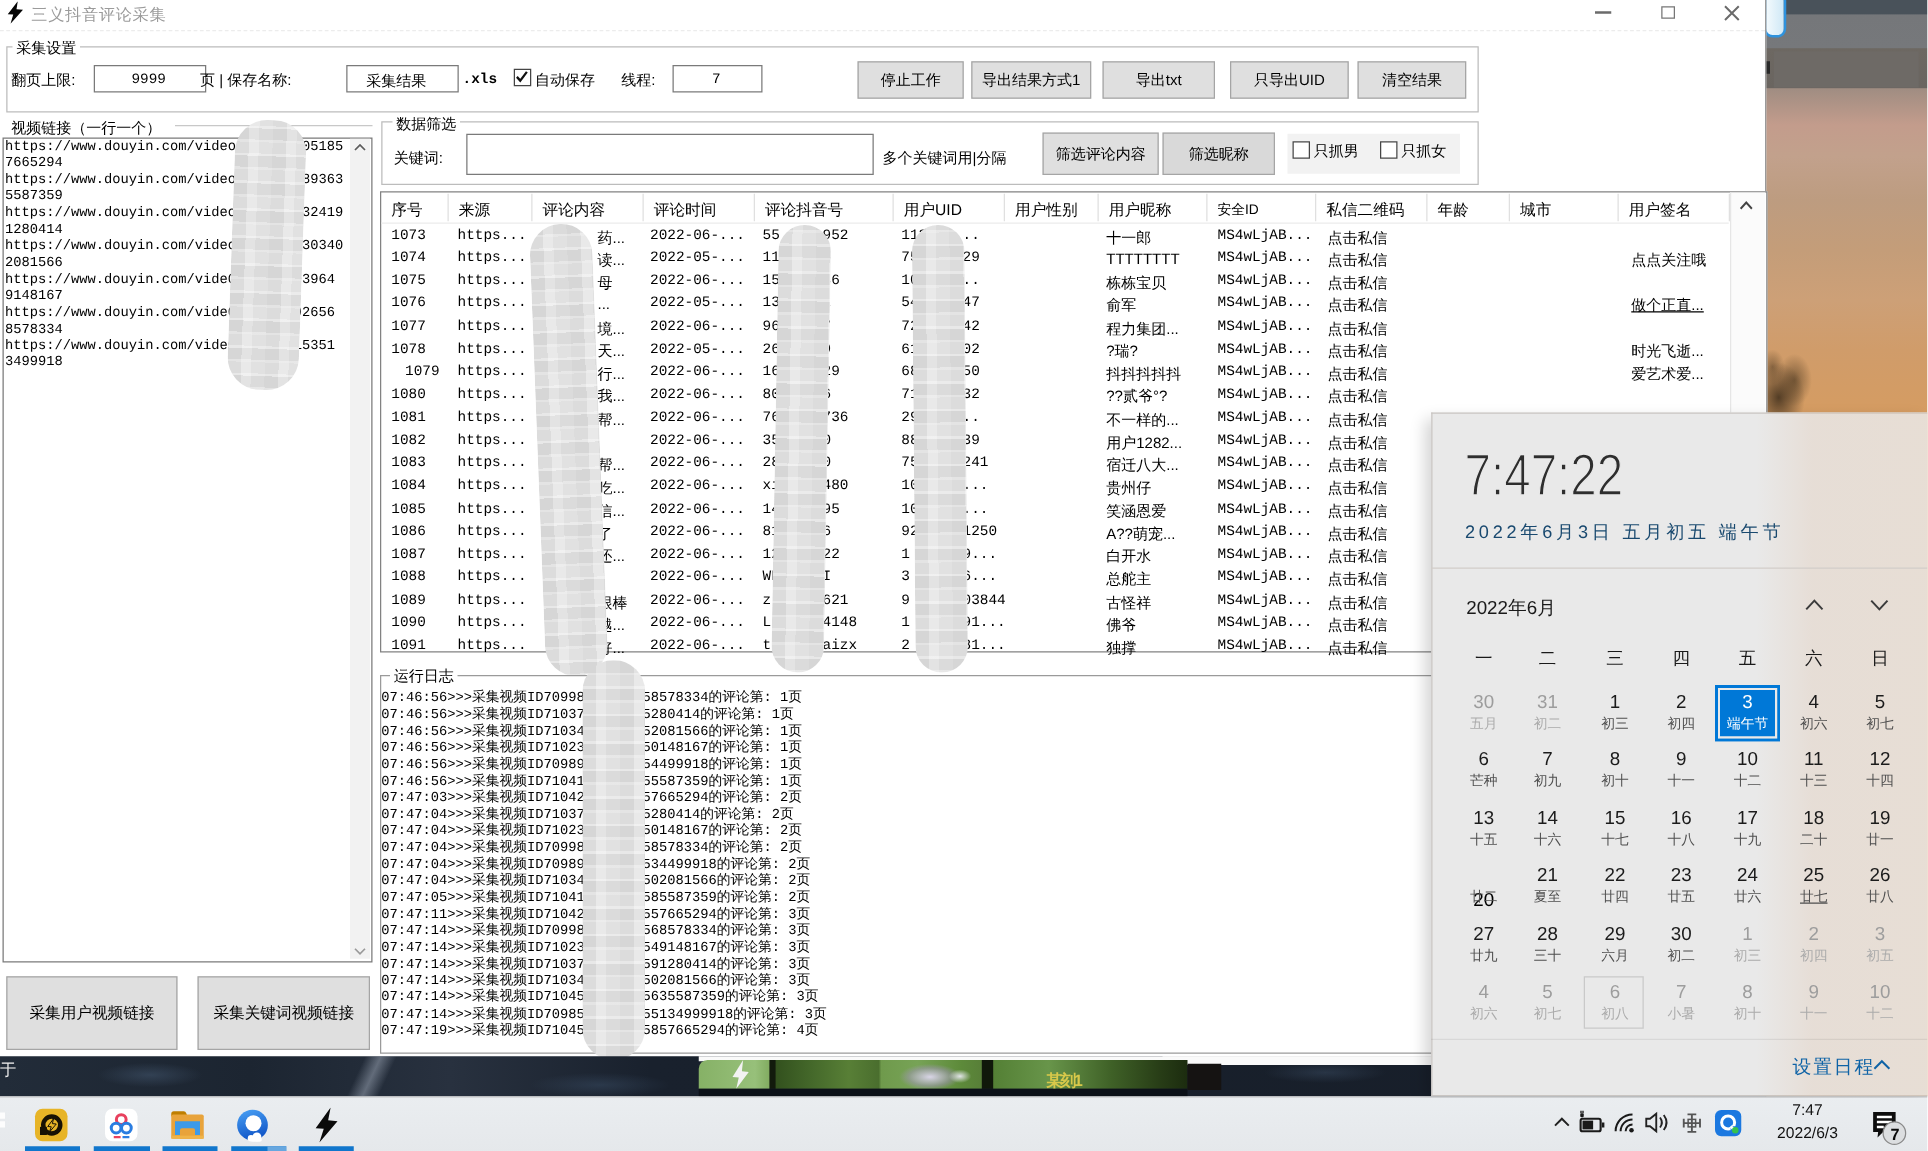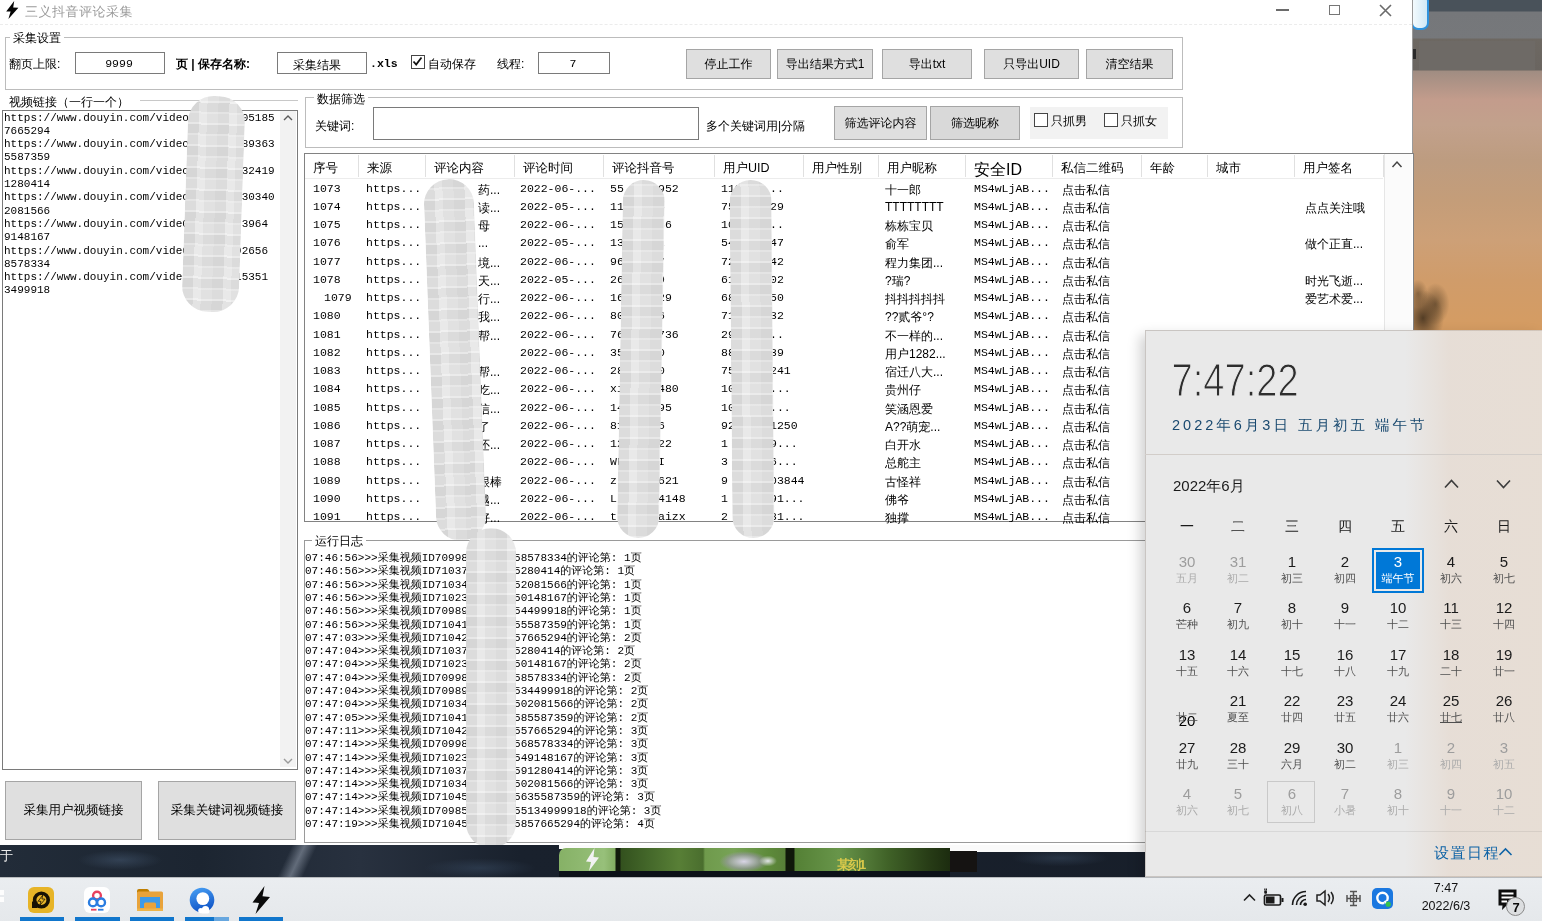--- a/index.html
+++ b/index.html
@@ -44,21 +44,21 @@
 <div class="ab" style="left:1329px;top:5px;width:9px;height:8px;border:1.5px solid #767676;"></div>
 <svg class="ab" style="left:1379px;top:4px" width="13" height="13" viewBox="0 0 13 13">
  <path d="M1 1 L12 12 M12 1 L1 12" stroke="#6b6b6b" stroke-width="1.6"></path>
   </svg>
 
 <div class="gb" style="left:5px;top:37px;width:1176px;height:51px;"></div>
 <div class="gblabel" style="left:10px;top:30px;">采集设置</div>
 <div class="lbl" style="left:9px;top:56px;">翻页上限:</div>
 <div class="inp" style="left:75px;top:52px;width:88px;height:20px;"></div>
 <div class="cell mono" style="left:75px;top:57px;width:88px;text-align:center;">9999</div>
-<div class="lbl" style="left:176px;top:56px;font-weight:bold;">页 | 保存名称:</div>
+<div class="lbl" style="left:160px;top:56px;">页 | 保存名称:</div>
 <div class="inp" style="left:277px;top:52px;width:88px;height:20px;"></div>
 <div class="lbl" style="left:293px;top:57px;">采集结果</div>
 <div class="cell mono" style="left:370px;top:57px;font-weight:bold;">.xls</div>
 <div class="ck" style="left:411px;top:55px;width:12px;height:12px;"></div>
 <svg class="ab" style="left:412px;top:56px" width="11" height="11" viewBox="0 0 11 11">
     <path d="M1.5 5.5 L4.2 8.5 L9.5 1.5" stroke="#111" stroke-width="1.8" fill="none"></path>
   </svg>
 <div class="lbl" style="left:428px;top:56px;text-align:right;">自动保存</div>
 <div class="lbl" style="left:497px;top:56px;">线程:</div>
 <div class="inp" style="left:538px;top:52px;width:70px;height:20px;"></div>
@@ -110,21 +110,21 @@
 <div class="lbl" style="left:1121px;top:113px;">只抓女</div>
 <div class="ab" style="left:304px;top:153px;width:1108px;height:367px;border:1px solid #828282;background:#fff;"></div>
 <div class="cell" style="left:313px;top:160px;font-size:12.5px;">序号</div>
 <div class="cell" style="left:367px;top:160px;font-size:12.5px;">来源</div>
 <div class="cell" style="left:434px;top:160px;font-size:12.5px;">评论内容</div>
 <div class="cell" style="left:523px;top:160px;font-size:12.5px;">评论时间</div>
 <div class="cell" style="left:612px;top:160px;font-size:12.5px;">评论抖音号</div>
 <div class="cell" style="left:723px;top:160px;font-size:12.5px;">用户UID</div>
 <div class="cell" style="left:812px;top:160px;font-size:12.5px;">用户性别</div>
 <div class="cell" style="left:887px;top:160px;font-size:12.5px;">用户昵称</div>
-<div class="cell" style="left:974px;top:160px;font-size:16px;">安全ID</div>
+<div class="cell" style="left:974px;top:160px;font-size:11px;">安全ID</div>
 <div class="cell" style="left:1061px;top:160px;font-size:12.5px;">私信二维码</div>
 <div class="cell" style="left:1150px;top:160px;font-size:12.5px;">年龄</div>
 <div class="cell" style="left:1216px;top:160px;font-size:12.5px;">城市</div>
 <div class="cell" style="left:1303px;top:160px;font-size:12.5px;">用户签名</div>
 <div class="ab" style="left:358px;top:155px;width:1px;height:22px;background:#e0e0e0;"></div>
 <div class="ab" style="left:425px;top:155px;width:1px;height:22px;background:#e0e0e0;"></div>
 <div class="ab" style="left:514px;top:155px;width:1px;height:22px;background:#e0e0e0;"></div>
 <div class="ab" style="left:603px;top:155px;width:1px;height:22px;background:#e0e0e0;"></div>
 <div class="ab" style="left:714px;top:155px;width:1px;height:22px;background:#e0e0e0;"></div>
 <div class="ab" style="left:803px;top:155px;width:1px;height:22px;background:#e0e0e0;"></div>
@@ -182,21 +182,21 @@
 <div class="cell" style="left:434px;top:236.2px;font-size:12px;">@</div>
 <div class="cell" style="left:478px;top:236.2px;font-size:12px;">...</div>
 <div class="cell mono" style="left:520px;top:236.2px;">2022-05-...</div>
 <div class="cell mono" style="left:610px;top:236.2px;">13</div>
 <div class="cell mono" style="left:658px;top:236.2px;">2</div>
 <div class="cell mono" style="left:721px;top:236.2px;">540</div>
 <div class="cell mono" style="left:770px;top:236.2px;">47</div>
 <div class="cell" style="left:885px;top:236.2px;font-size:12px;">俞军</div>
 <div class="cell mono" style="left:974px;top:236.2px;">MS4wLjAB...</div>
 <div class="cell" style="left:1062px;top:236.2px;font-size:12px;">点击私信</div>
-<div class="cell" style="left:1305px;top:236.2px;font-size:12px;">做个正直...</div>
+<div class="cell" style="left:1305px;top:236.2px;font-size:12px;text-decoration:underline;">做个正直...</div>
 <div class="cell mono" style="left:313px;top:254.5px;">1077</div>
 <div class="cell mono" style="left:366px;top:254.5px;">https...</div>
 <div class="cell" style="left:434px;top:254.5px;font-size:12px;">什</div>
 <div class="cell" style="left:478px;top:254.5px;font-size:12px;">境...</div>
 <div class="cell mono" style="left:520px;top:254.5px;">2022-06-...</div>
 <div class="cell mono" style="left:610px;top:254.5px;">96</div>
 <div class="cell mono" style="left:658px;top:254.5px;">7</div>
 <div class="cell mono" style="left:721px;top:254.5px;">721</div>
 <div class="cell mono" style="left:770px;top:254.5px;">42</div>
 <div class="cell" style="left:885px;top:254.5px;font-size:12px;">程力集团...</div>

